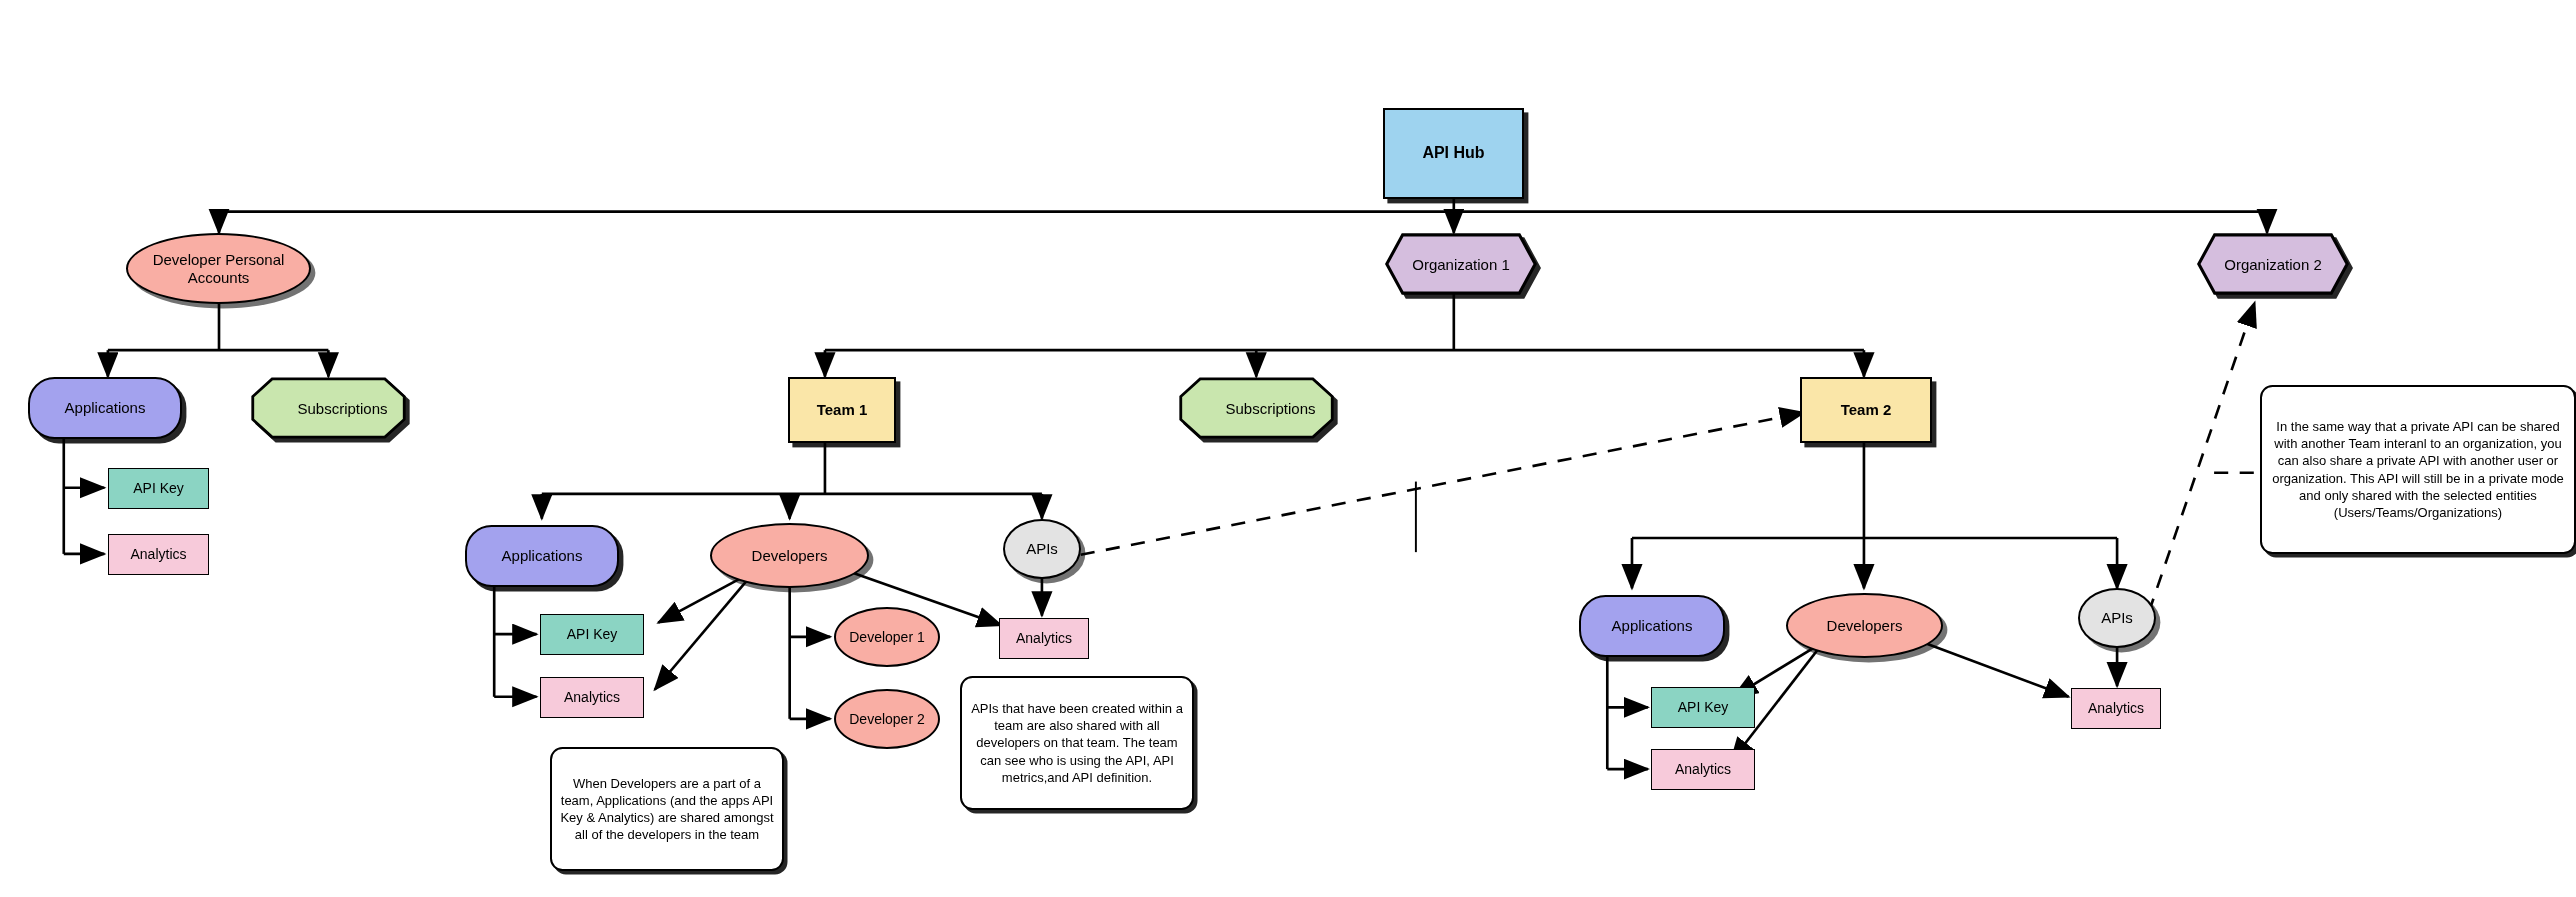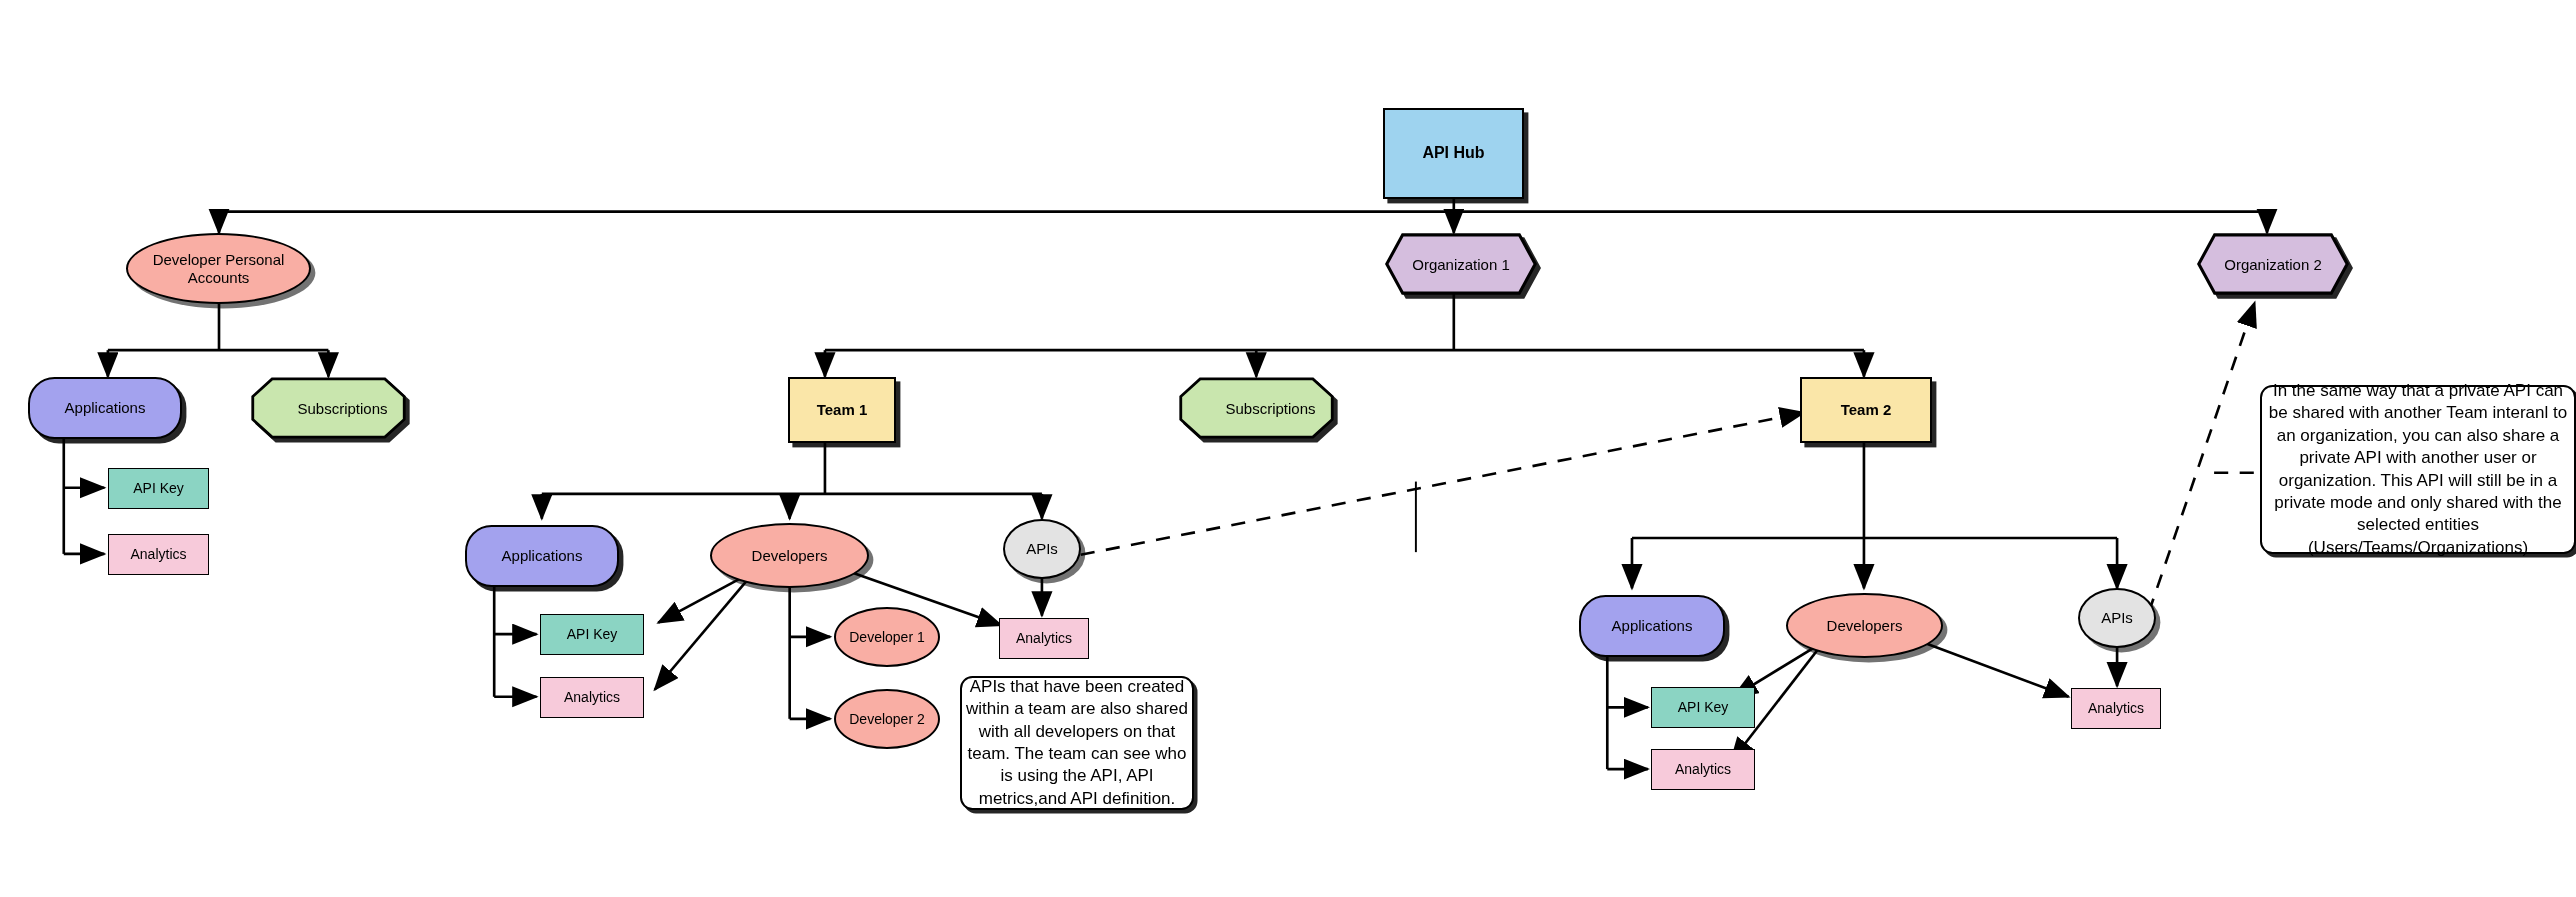--- a/index.html
+++ b/index.html
@@ -27,21 +27,21 @@
         display:flex;align-items:center;justify-content:center;text-align:center;color:#000;}
 
   .octwrap{position:absolute;z-index:3;filter:drop-shadow(4.4px 4.4px 0 rgba(0,0,0,.85));}
   .octwrap svg{display:block;}
   .octwrap .octlabel{position:absolute;left:14px;top:0;width:100%;height:100%;
         display:flex;align-items:center;justify-content:center;text-align:center;color:#000;}
 
   .f17{font-size:15px;}
   .f18{font-size:16px;}
   .f16{font-size:14px;}
-  .notetext{font-size:17px;line-height:1.32;padding:7px 8.8px;}
+  .notetext{font-size:13px;line-height:1.32;padding:7px 8.8px;}
 </style>
 </head>
 <body>
 
 <div id="stage">
 
   <svg id="wires" viewBox="0 0 2920 1017" xmlns="http://www.w3.org/2000/svg">
     <defs>
       <marker id="ah" markerWidth="11" markerHeight="11" refX="9.2" refY="4" orient="auto" markerUnits="strokeWidth">
         <path d="M0,0 L10,4 L0,8 z" fill="#000"></path>
@@ -242,20 +242,23 @@
   </div>
 
   <div class="node sh-rect-thin f16" style="left:1651px;top:749px;width:104px;height:41px;background:#f7cada;">
     <span>Analytics</span>
   </div>
 
   <div class="node sh-rect-thin f16" style="left:2071px;top:688px;width:90px;height:41px;background:#f7cada;">
     <span>Analytics</span>
   </div>
 
+  <div class="node sh-note" style="left:550px;top:747px;width:234px;height:124px;">
+    <span class="notetext">When Developers are a part of a team, Applications (and the apps API Key &amp; Analytics) are shared amongst all of the developers in the team</span>
+  </div>
 
   <div class="node sh-note" style="left:960px;top:676px;width:234px;height:134px;">
     <span class="notetext">APIs that have been created within a team are also shared with all developers on that team. The team can see who is using the API, API metrics,and API definition.</span>
   </div>
 
 
   <div class="node sh-note" style="left:2260px;top:385px;width:316px;height:169px;">
     <span class="notetext">In the same way that a private API can be shared with another Team interanl to an organization, you can also share a private API with another user or organization. This API will still be in a private mode and only shared with the selected entities (Users/Teams/Organizations)</span>
   </div>
 

